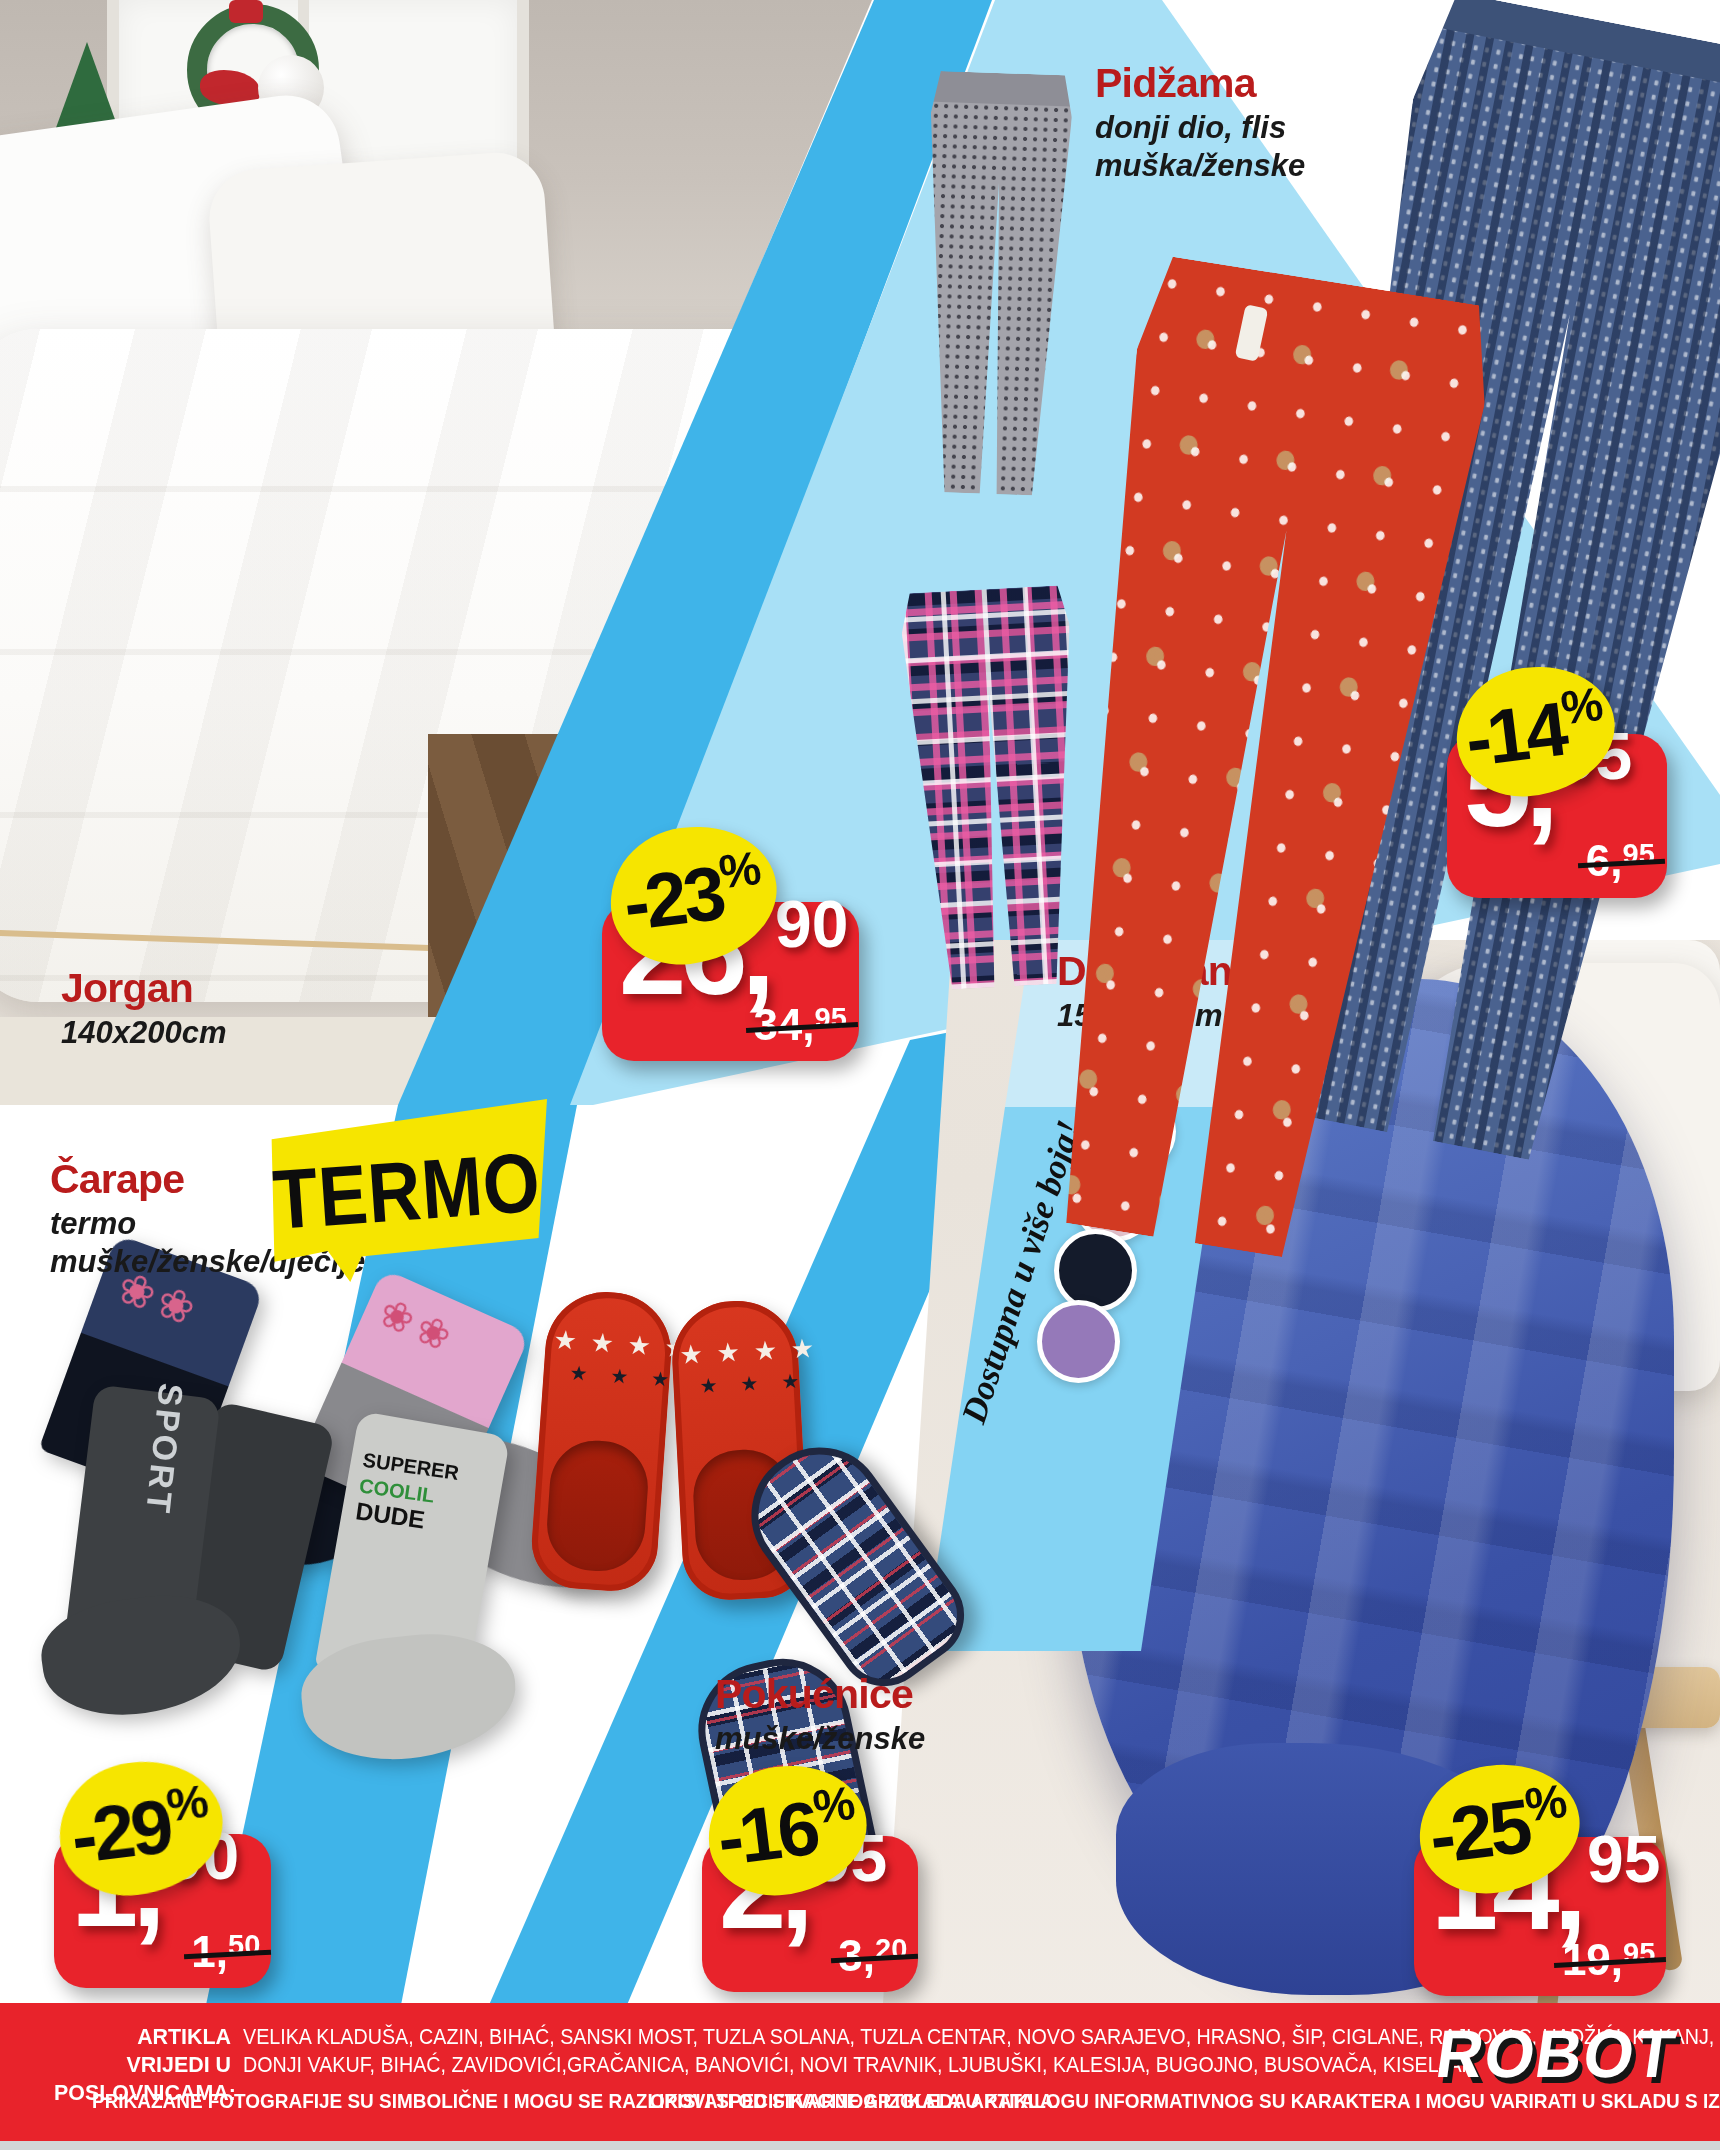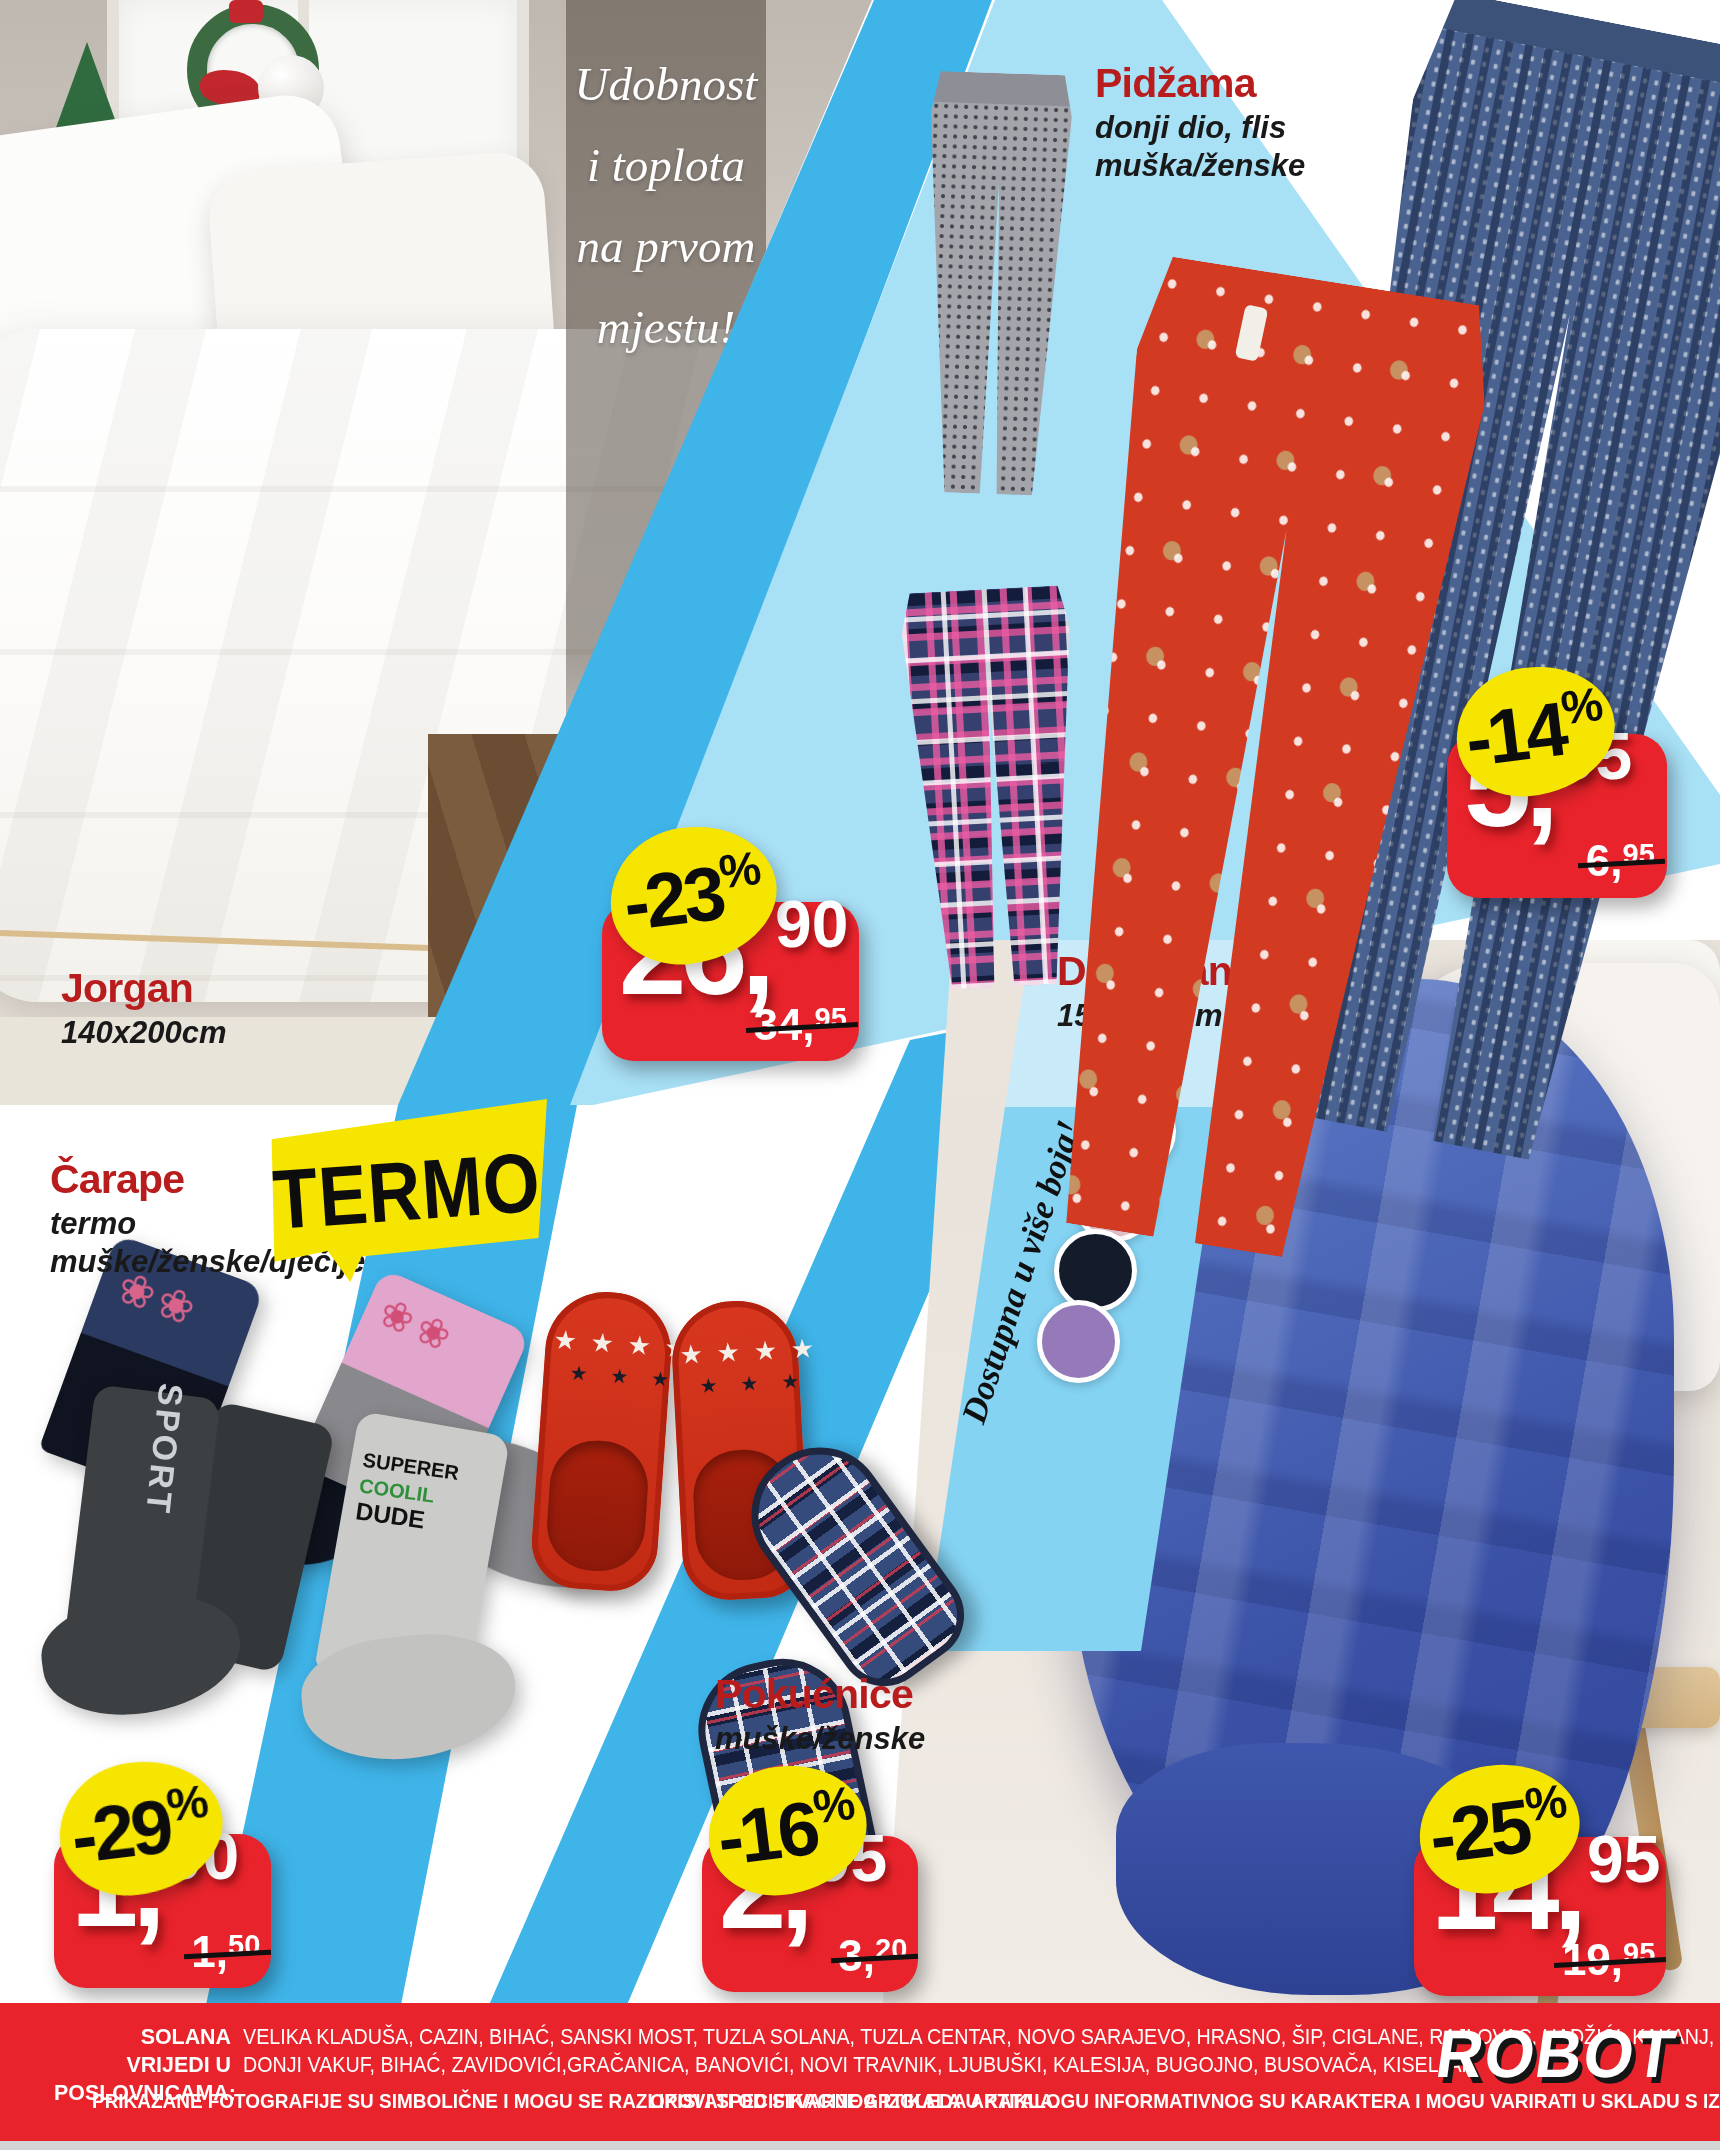--- a/index.html
+++ b/index.html
@@ -223,26 +223,20 @@
     <div class="books abs"></div>
     <div class="deer abs"></div>
     <div class="snowglobe abs"></div>
     <div class="globe-base abs"></div>
     <div class="pillow1 abs"></div>
     <div class="pillow2 abs"></div>
     <div class="duvet abs"></div>
     <div class="duvet-pipe abs"></div>
     <div class="floor abs"></div>
     <div class="carpet abs"></div>
-    <div id="tagline-strip" class="abs">
-      <span>Udobnost</span>
-      <span>i toplota</span>
-      <span>na prvom</span>
-      <span>mjestu!</span>
-    </div>
   </div>
 
   <div id="wedge-top" class="abs shape" style="background-color: rgb(63, 180, 233);"></div>
   <div id="wedge-light" class="abs shape" style="background-color: rgb(168, 224, 246);"></div>
   <div id="band-a" class="abs shape" style="background-color: rgb(63, 180, 233);"></div>
   <div id="band-b" class="abs shape" style="background-color: rgb(63, 180, 233);"></div>
 
   <div id="photo-deka" class="abs">
     <div class="deka-pillow abs"></div>
     <div class="chair-back abs"></div>
@@ -377,21 +371,21 @@
       <span class="p-old"><span class="po-main">19,</span><span class="po-sup">95</span></span>
     </div>
     <div class="burst" style="background-color: rgb(246, 229, 0);">
       <span class="b-num">-25</span>
         <span class="b-sym">%</span>
     </div>
   </div>
 
   <div id="footer" class="abs" style="background-color: rgb(232, 35, 43);">
     <div class="flabel">
-      <div>SOLANA VRIJEDI U</div>
+      <div>ARTIKLA VRIJEDI U</div>
       <div>POSLOVNICAMA:</div>
     </div>
     <div class="stores">
       <div>VELIKA KLADUŠA, CAZIN, BIHAĆ, SANSKI MOST, TUZLA SOLANA, TUZLA CENTAR, NOVO SARAJEVO, HRASNO, ŠIP, CIGLANE, RAJLOVAC, HADŽIĆI, KAKANJ, BREZA, ČAPLJINA, MOSTAR, ZENICA,</div>
       <div>DONJI VAKUF, BIHAĆ, ZAVIDOVIĆI,GRAČANICA, BANOVIĆI, NOVI TRAVNIK, LJUBUŠKI, KALESIJA, BUGOJNO, BUSOVAČA, KISELJAK</div>
     </div>
     <div class="disc-l">PRIKAZANE FOTOGRAFIJE SU SIMBOLIČNE I MOGU SE RAZLIKOVATI OD STVARNOG IZGLEDA ARTIKLA.</div>
     <div class="disc-r">OPISI I SPECIFIKACIJE ARTIKALA U KATALOGU INFORMATIVNOG SU KARAKTERA I MOGU VARIRATI U SKLADU S IZMJENAMA U PROIZVODNJI.</div>
     <div id="logo">
       <span>R</span><span>O</span><span>B</span><span>O</span><span>T</span>

